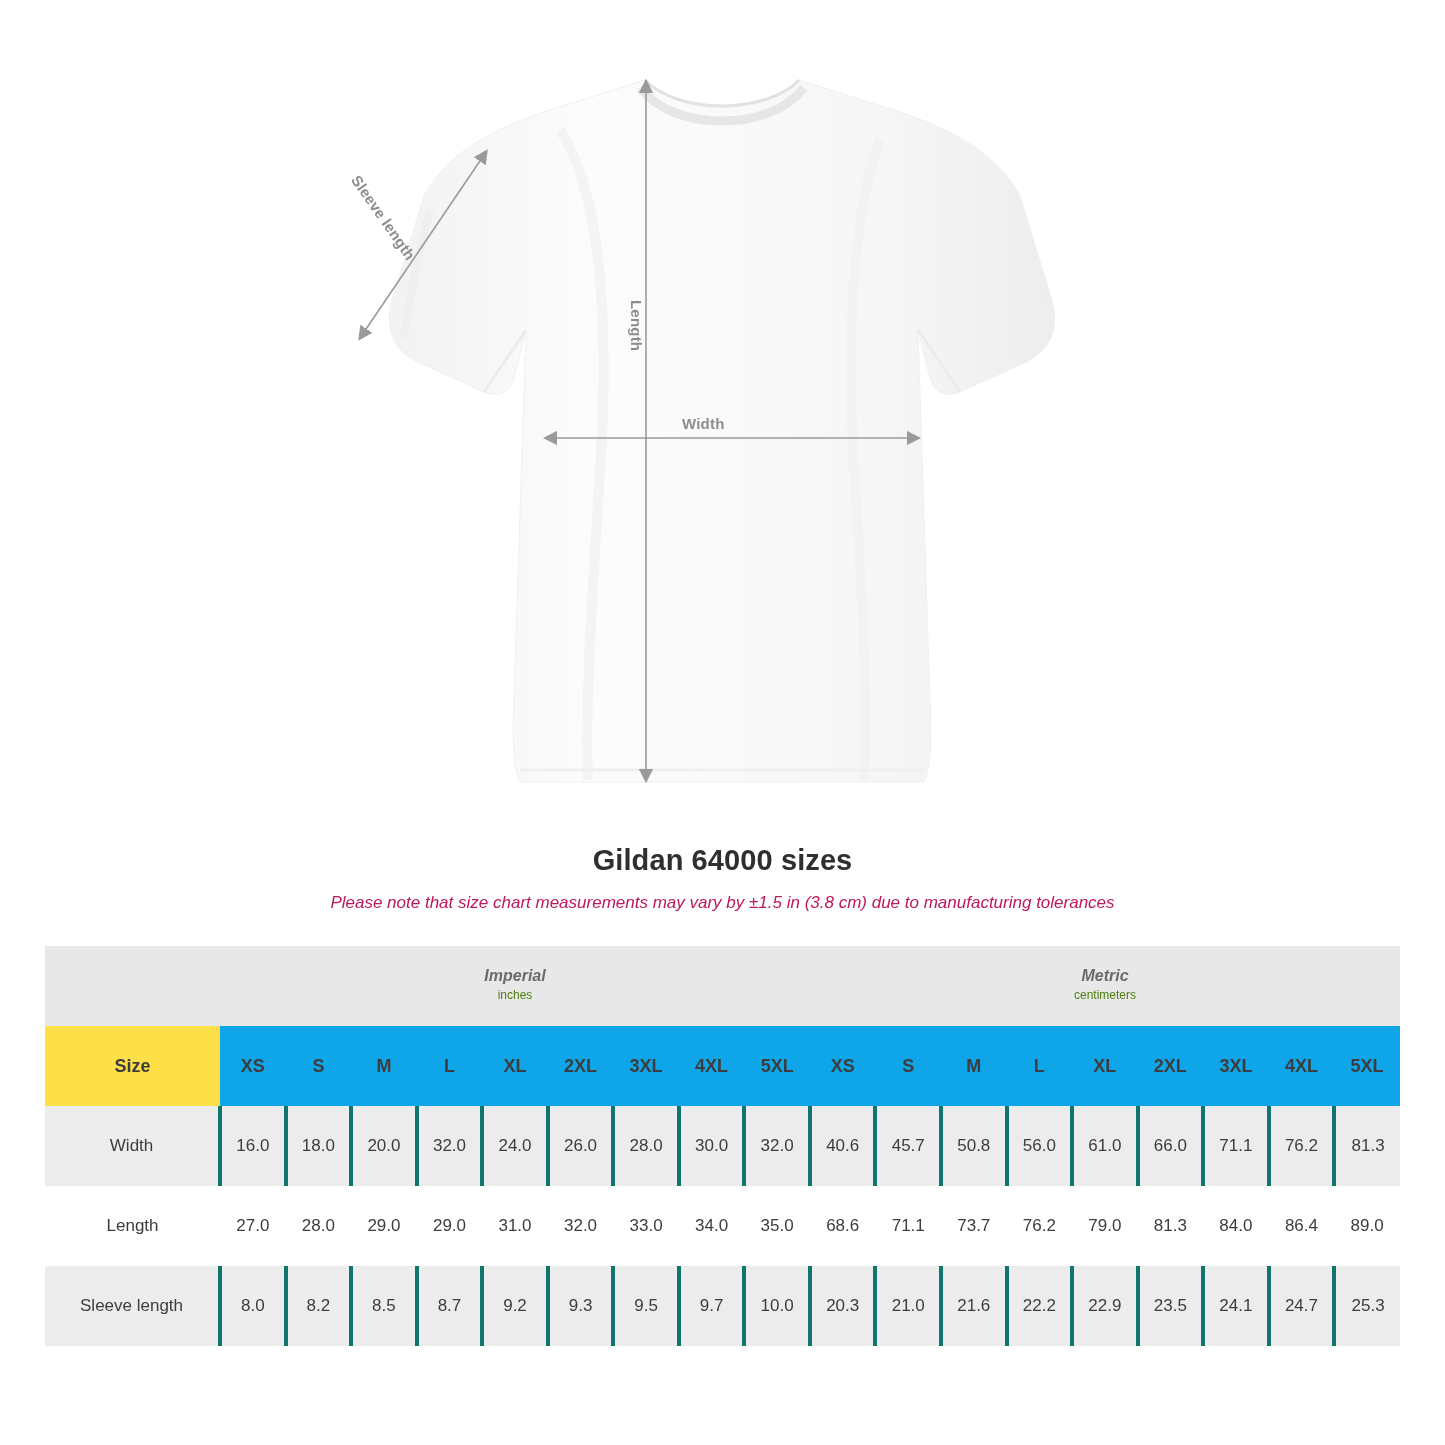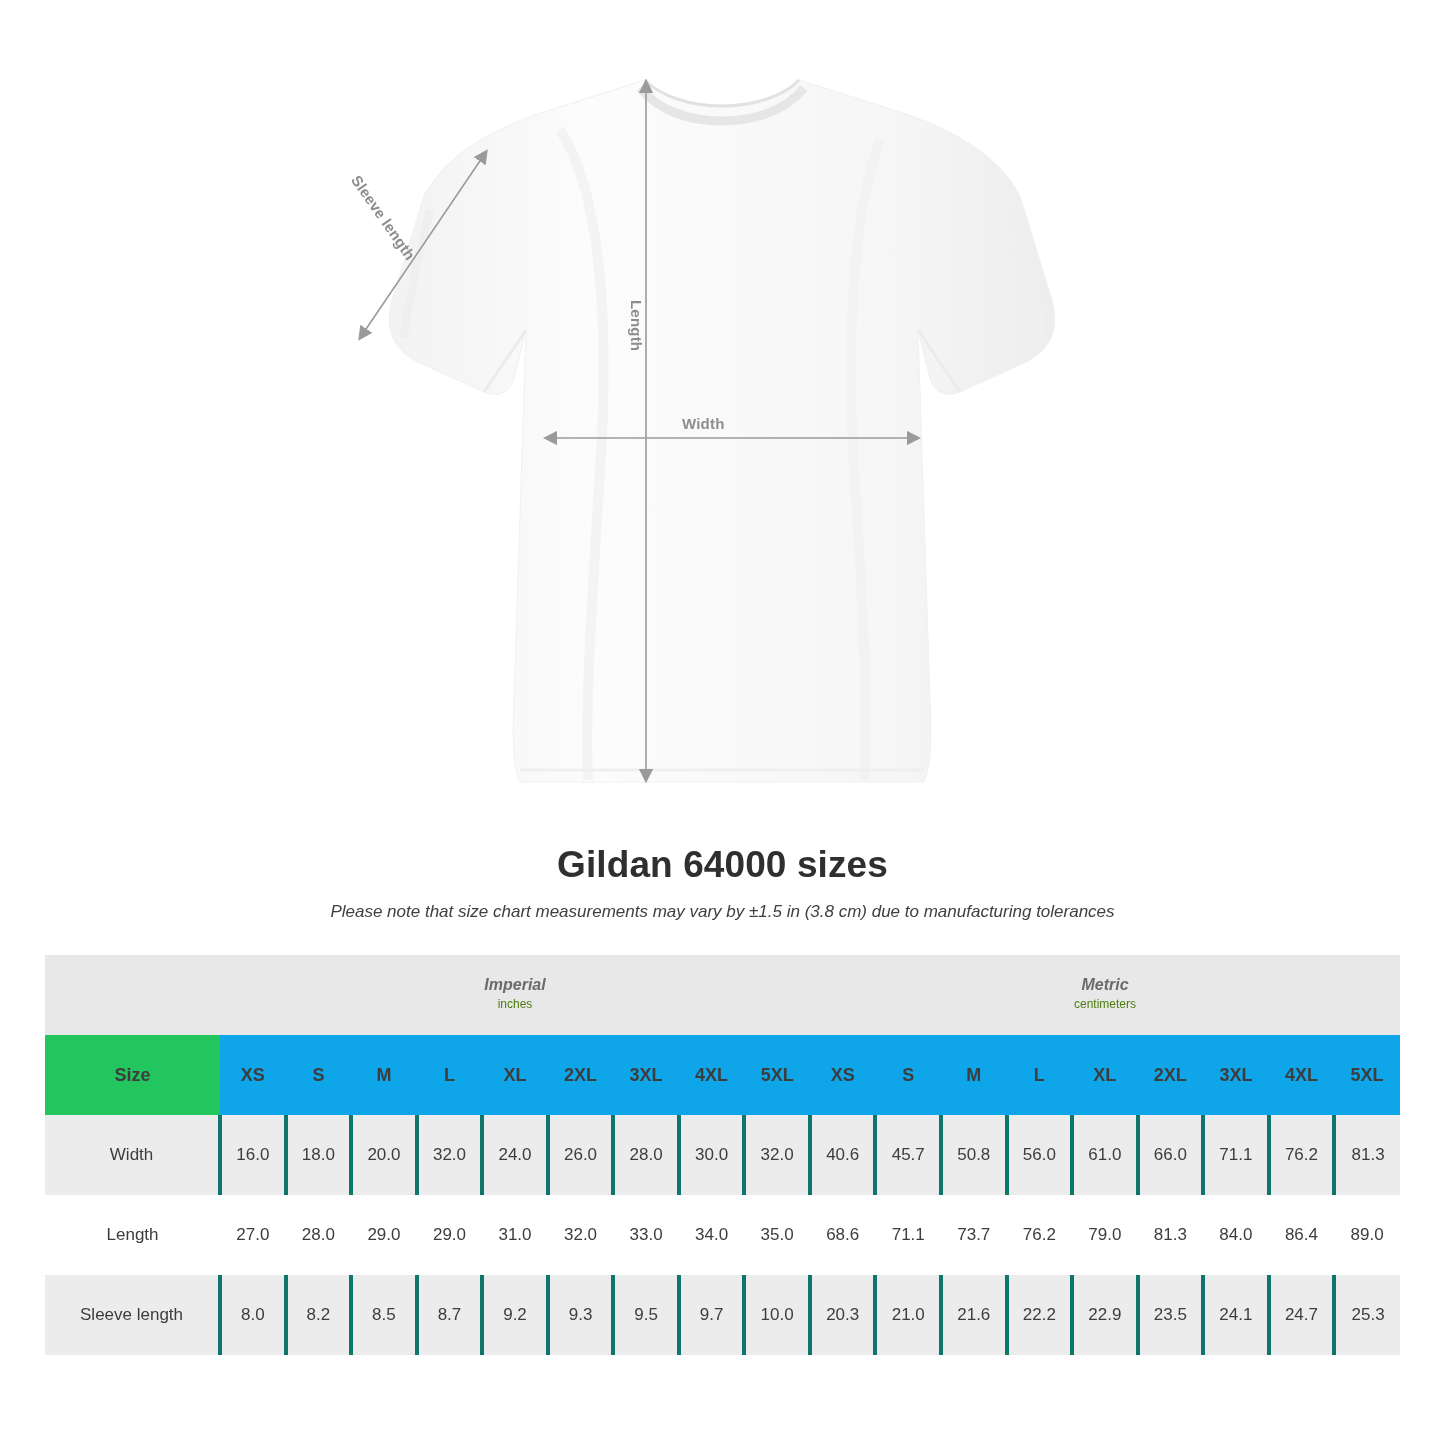--- a/index.html
+++ b/index.html
@@ -47,31 +47,31 @@
   .dim-label.sleeve-label {
     left: 362px;
     top: 172px;
     transform-origin: left top;
     transform: rotate(55deg);
   }
 
   
   .chart-title {
     text-align: center;
-    font-size: 37px;
+    font-size: 29px;
     font-weight: bold;
     color: #2f2f2f;
     margin: 14px 0 0 0;
     letter-spacing: .1px;
   }
   .chart-note {
     text-align: center;
     font-size: 17px;
     font-style: italic;
-    color: #404040;
+    color: #be185d;
     margin: 16px 0 0 0;
   }
 
   
   .table-wrap {
     margin: 33px 45px 0 45px;
   }
   table.size-table {
     width: 1355px;
     border-collapse: collapse;
@@ -106,21 +106,21 @@
   .row-header-cell {
     font-weight: bold;
     font-size: 18px;
     color: #3d3d3d;
   }
   tr.r-size td {
     background: #0ea5e9;
     font-weight: bold;
     font-size: 18px;
   }
-  tr.r-size td.row-header-cell { background: #22c55e; }
+  tr.r-size td.row-header-cell { background: #fde047; }
   tr.r-shade td { background: #ececec; }
   tr.r-plain td { background: #ffffff; }
   .sizecol { border-left: 1px solid #ffffff; }
   tr.r-shade .sizecol { border-left: 4px solid #0f766e; }
   td.metric-start { border-left: 2px solid #ffffff; }
 </style>
 </head>
 <body>
 
 <div class="illustration">

